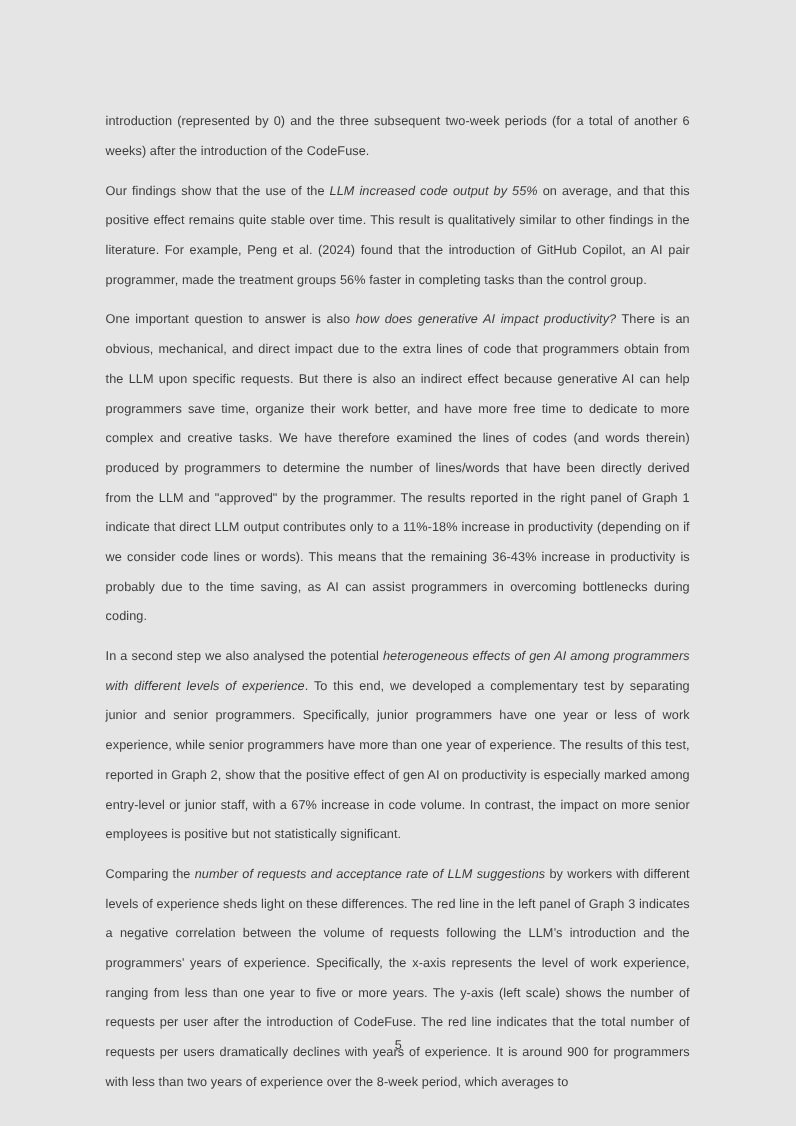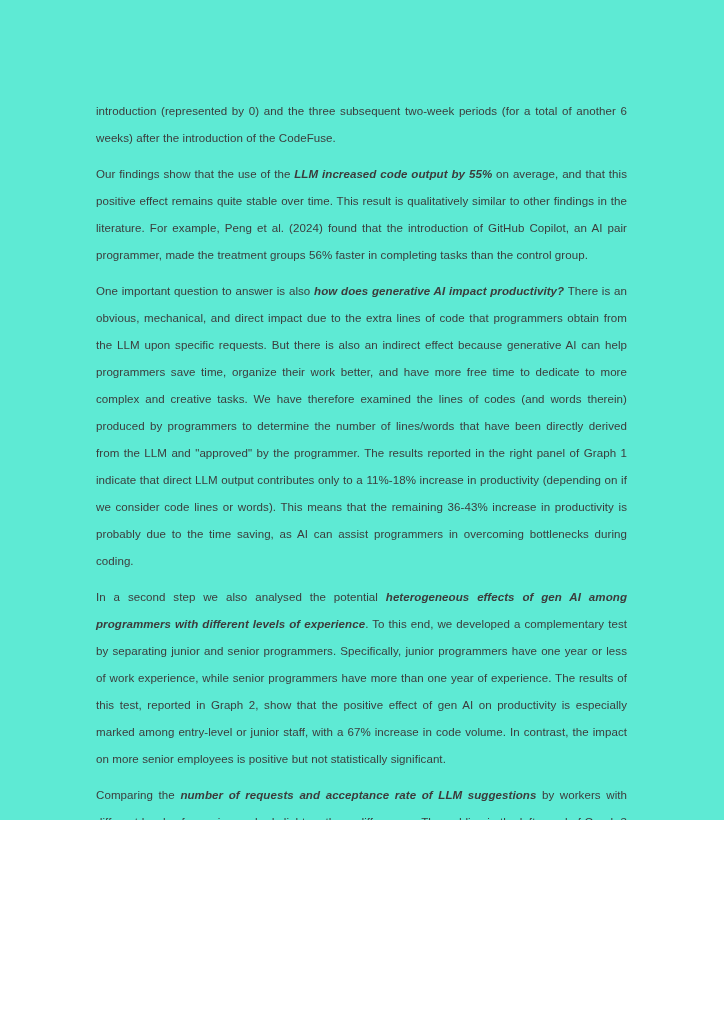--- a/index.html
+++ b/index.html
@@ -10,22 +10,22 @@
   body {
     width: 724px;
     height: 1024px;
     font-family: "Liberation Sans", sans-serif;
     color: #3c3c3c;
     -webkit-font-smoothing: antialiased;
   }
   .page {
     position: relative;
     width: 724px;
-    height: 820px;
-    background: #5eead4;
+    height: 1024px;
+    background: #e5e5e5;
     box-sizing: border-box;
     overflow: hidden;
   }
   .text-column {
     position: absolute;
     left: 96px;
     top: 98px;
     width: 531px;
   }
   .para {
@@ -36,21 +36,20 @@
     text-justify: inter-word;
     color: #3c3c3c;
     letter-spacing: 0.005em;
     word-spacing: 0.005em;
   }
   .para:last-child {
     margin-bottom: 16px;
   }
   .em {
     font-style: italic;
-    font-weight: bold;
   }
   .page-number {
     position: absolute;
     left: 0;
     top: 943px;
     width: 724px;
     text-align: center;
     font-size: 11.55px;
     line-height: 16px;
     color: #3c3c3c;

